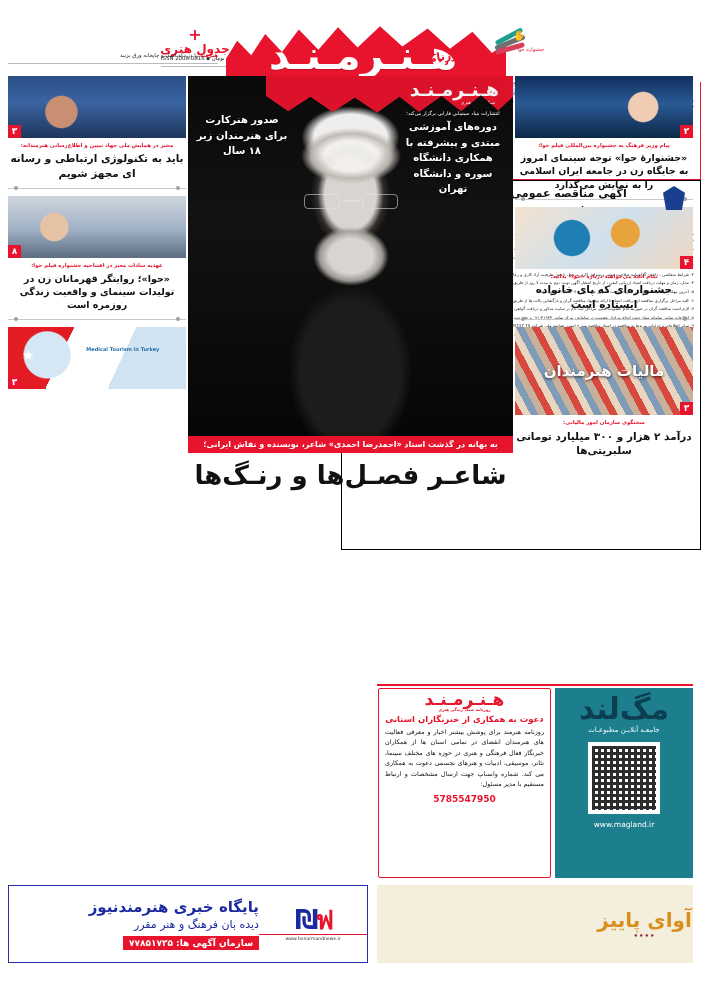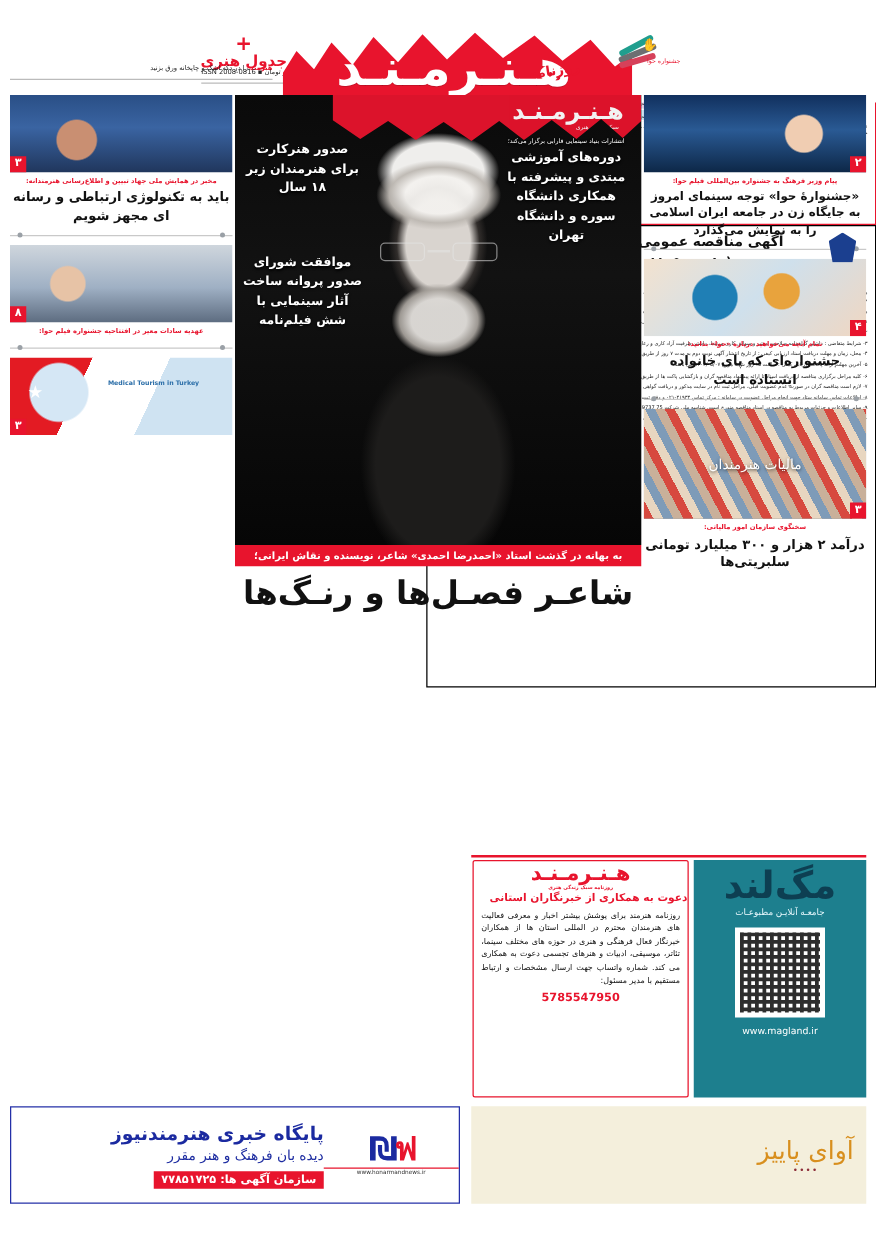--- a/index.html
+++ b/index.html
@@ -91,21 +91,21 @@
       linear-gradient(180deg,#11305e 0%, #2a5a94 45%, #0d2747 100%);}
   .ph5 { background:
       radial-gradient(circle at 32% 50%, #1f7fb5 0 14%, transparent 15%),
       radial-gradient(circle at 62% 42%, #e8a33d 0 12%, transparent 13%),
       linear-gradient(135deg,#f3e2cf 0%, #cfe0ec 50%, #f0d7c2 100%);}
   .ph6 { background:
       repeating-linear-gradient(62deg,#d7493f 0 7px,#e8d6c0 7px 14px,#7e9bb8 14px 21px,#c9b09a 21px 28px),
       linear-gradient(#888,#666);}
   .ph6 .overlay-title {
     position:absolute; inset:0; display:flex; align-items:center; justify-content:center;
-    color:#fff; font-size:11px; font-weight:normal; text-shadow:0 1px 3px rgba(0,0,0,.75);
+    color:#fff; font-size:15px; font-weight:bold; text-shadow:0 1px 3px rgba(0,0,0,.75);
   }
 
   
   .hero { position:relative; width:325px; height:360px; background:#000; overflow:hidden; }
   .hero-portrait {
     position:absolute; left:0; right:0; top:0; bottom:0;
     background:
       radial-gradient(ellipse 46px 62px at 50% 33%, #d9d4cf 0 56%, rgba(60,55,52,.75) 72%, transparent 86%),
       radial-gradient(ellipse 70px 44px at 50% 17%, #efeeec 0 52%, transparent 70%),
       radial-gradient(ellipse 86px 120px at 50% 82%, #1d1c1b 0 58%, transparent 72%),
@@ -168,21 +168,21 @@
   table.tender { width:96%; margin:3px auto 0; border-collapse:collapse; font-size:3.8px; direction:rtl;}
   table.tender th { background:#f3c3d1; border:0.5px solid #fff; padding:1.6px 1px; color:#111; font-weight:normal;}
   table.tender td { background:#cfe4f3; border:0.5px solid #fff; padding:1.6px 1px; text-align:center; color:#111;}
   table.tender tr:nth-child(even) td { background:#e6d3e8; }
   .tr-note { padding:2px 6px; font-size:3.4px; line-height:1.5; color:#222; text-align:justify;}
 
   
   .ad-journo { position:absolute; right:150px; top:688px; width:173px; height:190px; border:1.4px solid #e8142d; background:#fff; border-radius:2px; overflow:hidden;}
   .aj-logo { text-align:center; color:#e8142d; font-size:17px; font-weight:bold; margin-top:2px; line-height:1;}
   .aj-logo .small { font-size:4px; display:block; }
-  .aj-title { color:#e8142d; font-size:8.5px; font-weight:bold; margin-top:2px;}
+  .aj-title { text-align:center; color:#e8142d; font-size:8.5px; font-weight:bold; margin-top:2px;}
   .aj-body { padding:3px 6px; font-size:6.4px; line-height:1.62; color:#111; text-align:justify;}
   .aj-phone { text-align:center; color:#e8142d; font-size:9px; font-weight:bold; margin-top:2px;}
 
   
   .ad-magland { position:absolute; right:8px; top:688px; width:138px; height:190px; background:#1d7f8e; overflow:hidden;}
   .mg-logo { text-align:center; color:#0d3f52; font-size:30px; font-weight:bold; margin-top:6px; line-height:1; letter-spacing:-2px;}
   .mg-sub { text-align:center; color:#eafaff; font-size:7px; letter-spacing:2px; margin-top:2px;}
   .mg-qr { width:72px; height:72px; margin:8px auto 0; background:#fff; padding:4px; }
   .mg-qrinner { width:100%; height:100%;
     background-image:
@@ -196,21 +196,21 @@
   .sl-text { flex:1; text-align:right; }
   .sl-t1 { font-size:15px; font-weight:bold; color:#1b2aa0;}
   .sl-t2 { font-size:11px; color:#1b2aa0; margin-top:2px;}
   .sl-badge { background:#e8142d; color:#fff; font-size:9px; font-weight:bold; padding:2px 6px; display:inline-block; margin-top:4px;}
   .sl-logo { width:108px; text-align:center; }
   .sl-logo .wave { font-size:26px; font-weight:bold; color:#e8142d; line-height:1; letter-spacing:-3px;}
   .sl-logo .wave b { color:#1b2aa0; }
   .sl-logo .url { font-size:4.6px; color:#333; border-top:1px solid #e8142d; margin-top:1px; padding-top:1px;}
 
   .strip-right { position:absolute; right:8px; top:885px; width:316px; height:78px; background:#f4efdc; display:flex; align-items:center;}
-  .sr-logo { width:118px; text-align:center; color:#d88f1e; font-size:20px; font-weight:normal; letter-spacing:-1px;padding-left:21px;}
+  .sr-logo { width:118px; text-align:center; color:#d88f1e; font-size:20px; font-weight:bold; letter-spacing:-1px;padding-left:21px;}
   .sr-logo .dots { color:#8d2f3a; font-size:7px; letter-spacing:1px; display:block;}
   .sr-text { flex:1; text-align:center; }
   .sr-t1 { font-size:12px; font-weight:bold; color:#111;}
   .sr-t2 { font-size:9px; color:#111; margin-top:6px; border-bottom:1px solid #111; display:inline-block; padding-bottom:1px;}
 
   .pink-sep { position:absolute; right:8px; top:684px; width:316px; height:2px; background:#e8142d;}
 </style>
 </head>
 <body>
 
@@ -264,20 +264,21 @@
         <span class="a"></span>
         <span class="b"></span>
       </div>
 
     <div class="news-card">
       <div class="news-photo left-badge">
         <div class="ph ph2"></div>
         <div class="badge">۸</div>
       </div>
       <div class="news-kicker">عهدیه سادات معیر در افتتاحیه جشنواره فیلم حوا:</div>
+      <div class="news-title sm">«حوا»؛ روایتگر قهرمانان زن در تولیدات سینمای و واقعیت زندگی روزمره است</div>
     </div>
 
     <div class="dot-rule">
         <span class="a"></span>
         <span class="b"></span>
       </div>
 
     <div class="news-card">
       <div class="news-photo left-badge">
         <div class="ph ph3">
@@ -300,21 +301,20 @@
           <span class="bridge"></span>
       </div>
 
       <div class="hero-red-top">
         <div class="logo-word">هـنـرمـنـد</div>
         <div class="logo-sub">سبک زندگی هنری</div>
       </div>
 
       <div class="hero-bannerL">
         <div class="t">صدور هنرکارت برای هنرمندان زیر ۱۸ سال</div>
-        <div class="t blk2">موافقت شورای صدور پروانه ساخت آثار سینمایی با شش فیلم‌نامه</div>
       </div>
 
       <div class="hero-bannerR">
         <div class="k">انتشارات بنیاد سینمایی فارابی برگزار می‌کند؛</div>
         <div class="t">دوره‌های آموزشی مبتدی و پیشرفته با همکاری دانشگاه سوره و دانشگاه تهران</div>
       </div>
     </div>
 
     <div class="hero-kicker">به بهانه در گذشت استاد «احمدرضا احمدی» شاعر، نویسنده و نقاش ایرانی؛</div>
     <div class="hero-headline">شاعـر فصـل‌ها و رنـگ‌ها</div>
@@ -481,21 +481,21 @@
   </div>
 
   <div class="pink-sep"></div>
 
   <div class="ad-journo">
     <div class="aj-logo">
       <span>هـنـرمـنـد</span>
       <span class="small">روزنامه سبک زندگی هنری</span>
     </div>
     <div class="aj-title">دعوت به همکاری از خبرنگاران استانی</div>
-    <div class="aj-body">روزنامه هنرمند برای پوشش بیشتر اخبار و معرفی فعالیت های هنرمندان محترم در المللی استان ها از همکاران خبرنگار فعال فرهنگی و هنری در حوزه های مختلف سینما، تئاتر، موسیقی، ادبیات و هنرهای تجسمی دعوت به همکاری می کند. شماره واتساپ جهت ارسال مشخصات و ارتباط مستقیم با مدیر مسئول:</div>
+    <div class="aj-body">روزنامه هنرمند برای پوشش بیشتر اخبار و معرفی فعالیت های هنرمندان انقضای در تمامی استان ها از همکاران خبرنگار فعال فرهنگی و هنری در حوزه های مختلف سینما، تئاتر، موسیقی، ادبیات و هنرهای تجسمی دعوت به همکاری می کند. شماره واتساپ جهت ارسال مشخصات و ارتباط مستقیم با مدیر مسئول:</div>
     <div class="aj-phone">5785547950</div>
   </div>
 
   <div class="ad-magland">
     <div class="mg-logo">مگ‌لند</div>
     <div class="mg-sub">جامعـه آنلایـن مطبوعـات</div>
     <div class="mg-qr">
         <div class="mg-qrinner"></div>
       </div>
     <div class="mg-url">www.magland.ir</div>

